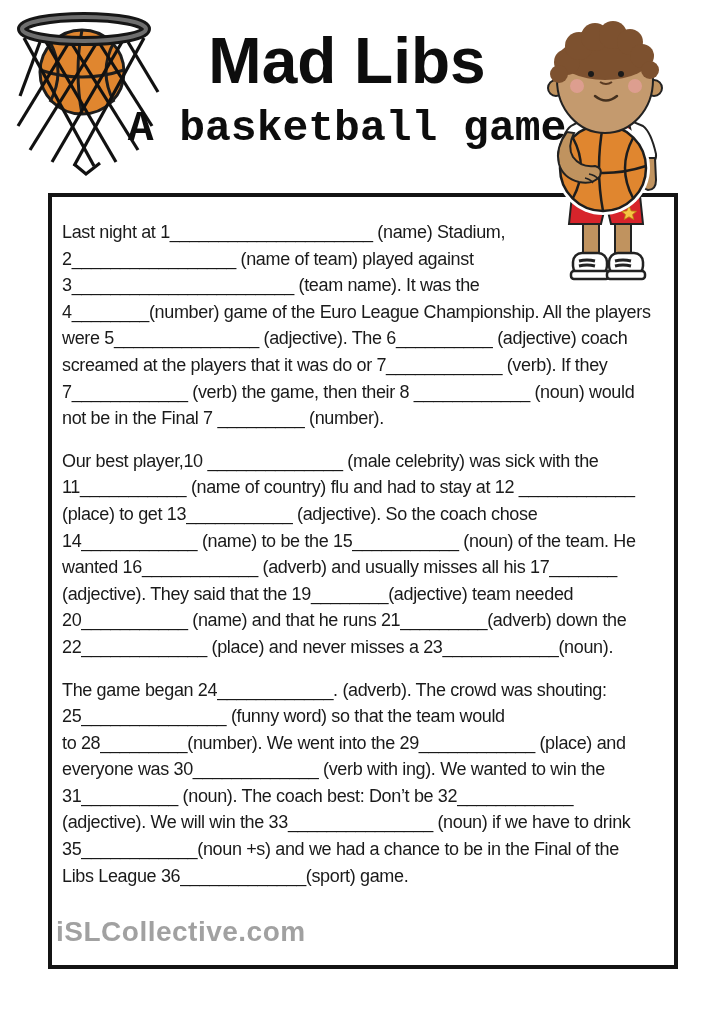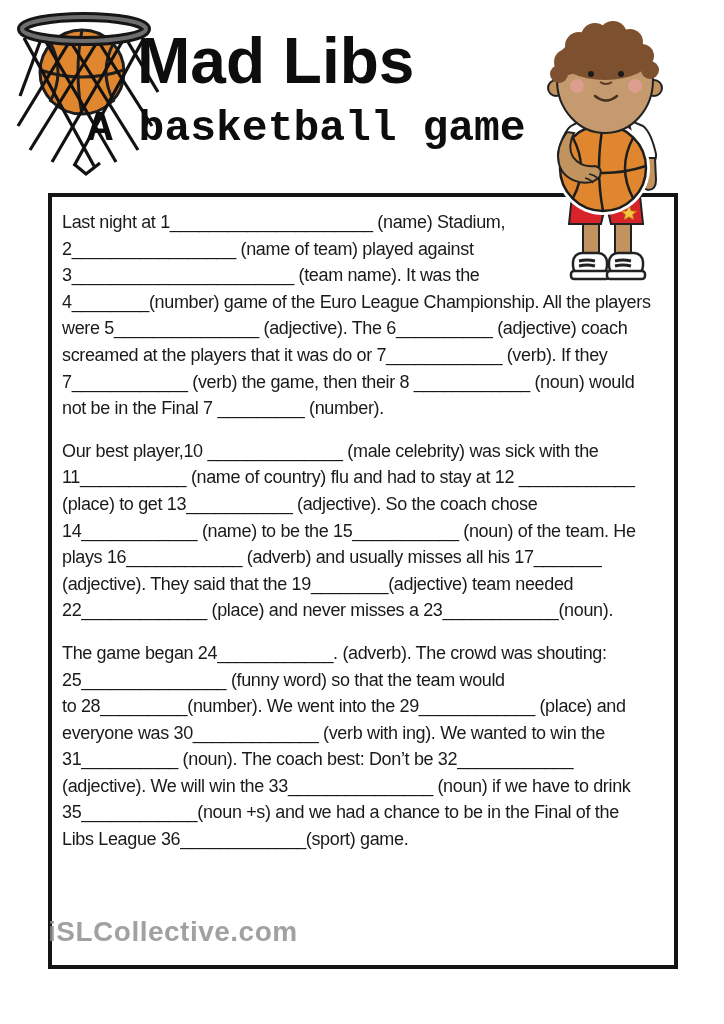--- a/index.html
+++ b/index.html
@@ -2,43 +2,43 @@
 <html><head>
 <meta charset="utf-8">
 <style>
   html,body { margin:0; padding:0; background:#ffffff; }
   .page {
     position:relative; width:724px; height:1024px; background:#ffffff;
     font-family:"Liberation Sans", sans-serif; overflow:hidden;
   }
   .hoop { position:absolute; left:16px; top:6px; width:148px; height:172px; z-index:2; }
   .title {
-    position:absolute; left:137px; top:24px; width:420px; 
+    position:absolute; left:137px; top:24px; width:420px; text-align:center;
     font-size:64px; font-weight:bold; color:#0d0d0d; letter-spacing:0px;
     font-family:"Liberation Sans", sans-serif; z-index:2;
   }
   .subtitle {
-    position:absolute; left:87px; top:104px; width:520px; 
+    position:absolute; left:87px; top:104px; width:520px; text-align:center;
     font-size:43px; font-weight:bold; color:#0d0d0d;
     font-family:"Liberation Mono", monospace; z-index:2; white-space:nowrap;
   }
   .boy { position:absolute; left:543px; top:16px; width:174px; height:270px; z-index:5; }
   .sheet-box {
     position:absolute; left:48px; top:193px; width:630px; height:776px;
     border:4px solid #141414; box-sizing:border-box; background:#ffffff; z-index:1;
   }
-  .sheet-inner { padding:12px 10px; }
+  .sheet-inner { padding:22px 10px; }
   .para { margin:0 0 16px 0; }
   .para:last-child { margin-bottom:4px; }
   .line {
     white-space:pre; font-size:18px; line-height:26.6px;
     letter-spacing:-0.35px; color:#1a1a1a; overflow:visible;
   }
   .watermark {
-    position:absolute; left:48px; top:916px; z-index:6;
+    position:absolute; left:56px; top:916px; z-index:6;
     font-family:"Liberation Sans", sans-serif; font-weight:bold;
     font-size:28px; letter-spacing:0.5px; color:#8d8d8d; opacity:0.82;
   }
 </style>
 </head>
 <body>
 
 <div class="page">
 
   <svg class="hoop" viewBox="0 0 148 172" aria-hidden="true">
@@ -148,22 +148,23 @@
         <div class="line">were 5_______________ (adjective). The 6__________ (adjective) coach</div>
         <div class="line">screamed at the players that it was do or 7____________ (verb). If they</div>
         <div class="line">7____________ (verb) the game, then their 8 ____________ (noun) would</div>
         <div class="line">not be in the Final 7 _________ (number).</div>
       </div>
       <div class="para">
         <div class="line">Our best player,10 ______________ (male celebrity) was sick with the</div>
         <div class="line">11___________ (name of country) flu and had to stay at 12 ____________</div>
         <div class="line">(place) to get 13___________ (adjective). So the coach chose</div>
         <div class="line">14____________ (name) to be the 15___________ (noun) of the team. He</div>
-        <div class="line">plays 16____________ (adverb) and usually misses all his 17_______</div>
+        <div class="line">wanted 16____________ (adverb) and usually misses all his 17_______</div>
         <div class="line">(adjective). They said that the 19________(adjective) team needed</div>
+        <div class="line">20___________ (name) and that he runs 21_________(adverb) down the</div>
         <div class="line">22_____________ (place) and never misses a 23____________(noun).</div>
       </div>
       <div class="para">
         <div class="line">The game began 24____________. (adverb). The crowd was shouting:</div>
         <div class="line">25_______________ (funny word) so that the team would</div>
         <div class="line">to 28_________(number). We went into the 29____________ (place) and</div>
         <div class="line">everyone was 30_____________ (verb with ing). We wanted to win the</div>
         <div class="line">31__________ (noun). The coach best: Don’t be 32____________</div>
         <div class="line">(adjective). We will win the 33_______________ (noun) if we have to drink</div>
         <div class="line">35____________(noun +s) and we had a chance to be in the Final of the</div>

